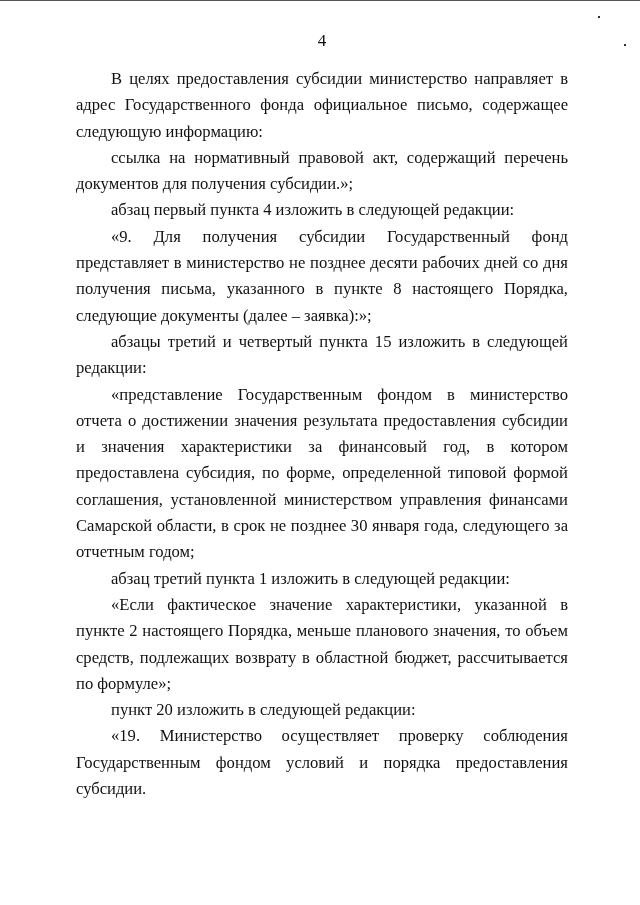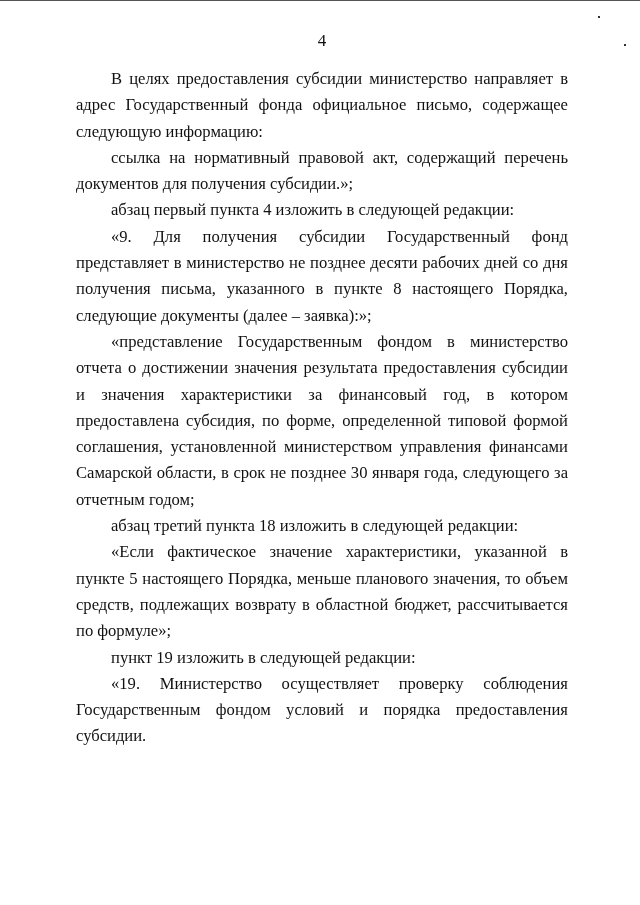--- a/index.html
+++ b/index.html
@@ -53,22 +53,23 @@
 </head>
 <body>
 
 <div class="top-edge"></div>
 <div class="speck" style="left:598px; top:16px;"></div>
 <div class="speck" style="left:624px; top:44px;"></div>
 
 <div class="page-number">4</div>
 
 <div class="content">
-  <p class="p indent">В целях предоставления субсидии министерство направляет в адрес Государственный фонда официальное письмо, содержащее следующую информацию:</p>
+  <p class="p indent">В целях предоставления субсидии министерство направляет в адрес Государственного фонда официальное письмо, содержащее следующую информацию:</p>
   <p class="p indent">ссылка на нормативный правовой акт, содержащий перечень документов для получения субсидии.»;</p>
   <p class="p indent">абзац первый пункта 4 изложить в следующей редакции:</p>
   <p class="p indent">«9. Для получения субсидии Государственный фонд представляет в министерство не позднее десяти рабочих дней со дня получения письма, указанного в пункте 8 настоящего Порядка, следующие документы (далее – заявка):»;</p>
+  <p class="p indent">абзацы третий и четвертый пункта 15 изложить в следующей редакции:</p>
   <p class="p indent">«представление Государственным фондом в министерство отчета о достижении значения результата предоставления субсидии и значения характеристики за финансовый год, в котором предоставлена субсидия, по форме, определенной типовой формой соглашения, установленной министерством управления финансами Самарской области, в срок не позднее 30 января года, следующего за отчетным годом;</p>
-  <p class="p indent">абзац третий пункта 18 изложить в следующей редакции:</p>
-  <p class="p indent">«Если фактическое значение характеристики, указанной в пункте 5 настоящего Порядка, меньше планового значения, то объем средств, подлежащих возврату в областной бюджет, рассчитывается по формуле»;</p>
-  <p class="p indent">пункт 19 изложить в следующей редакции:</p>
+  <p class="p indent">абзац третий пункта 1 изложить в следующей редакции:</p>
+  <p class="p indent">«Если фактическое значение характеристики, указанной в пункте 2 настоящего Порядка, меньше планового значения, то объем средств, подлежащих возврату в областной бюджет, рассчитывается по формуле»;</p>
+  <p class="p indent">пункт 20 изложить в следующей редакции:</p>
   <p class="p indent">«19. Министерство осуществляет проверку соблюдения Государственным фондом условий и порядка предоставления субсидии.</p>
 </div>
 
 </body></html>

